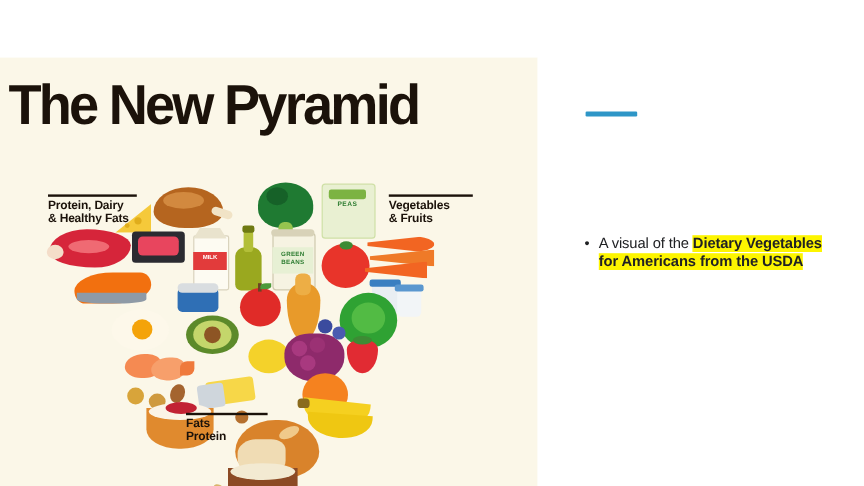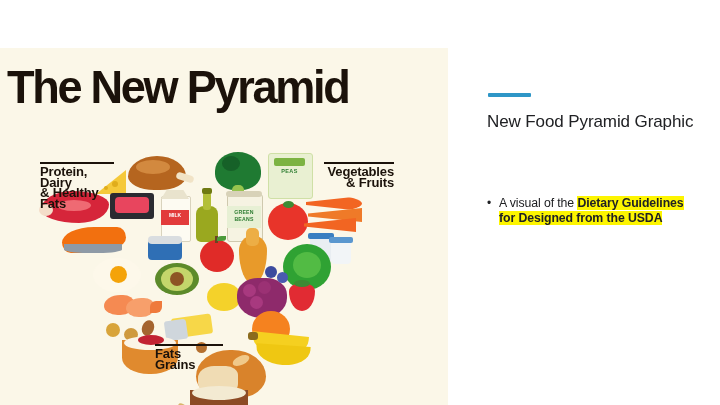--- a/index.html
+++ b/index.html
@@ -23,25 +23,25 @@
     letter-spacing:-2.4px;
     color:#1b120a;
     transform:scaleX(0.96);transform-origin:left top;
     white-space:nowrap;
   }
 
   
   .pyramid{position:absolute;left:0;top:100px;width:448px;height:290px;}
 
   
-  .lbl{position:absolute;font-size:13px;font-weight:bold;line-height:10.5px;
+  .lbl{position:absolute;font-size:10px;font-weight:bold;line-height:10.5px;
        color:#1b120a;letter-spacing:-0.15px;z-index:40;}
   .lbl .rule{display:block;height:2px;background:#1b120a;margin-bottom:3px;}
   .lbl-left{left:40px;top:14px;width:74px;}
-  .lbl-right{left:324px;top:14px;width:70px;text-align:right;}
+  .lbl-right{left:324px;top:14px;width:70px;}
   .lbl-bot{left:155px;top:196px;width:62px;}
   .lbl-bot .rule{width:68px;}
 
   
   .f{position:absolute;}
   .round{border-radius:50%;}
 
   
   .txt-panel{position:absolute;left:448px;top:0;width:272px;height:405px;background:#fff;}
   .accent-bar{position:absolute;left:40px;top:45px;width:43px;height:4px;background:#2e96c7;border-radius:1px;}
@@ -74,21 +74,21 @@
         <span>&amp; Healthy Fats</span>
       </div>
       <div class="lbl lbl-right">
         <span class="rule"></span>
         <span>Vegetables</span><br>
         <span>&amp; Fruits</span>
       </div>
       <div class="lbl lbl-bot">
         <span class="rule"></span>
         <span>Fats</span><br>
-        <span>Grains</span>
+        <span>Protein</span>
       </div>
 
       <div class="f" style="left:128px;top:8px;width:58px;height:34px;background:#b5651f;border-radius:50% 50% 45% 45%/60% 60% 40% 40%;"></div>
       <div class="f" style="left:136px;top:12px;width:34px;height:14px;background:#d2893f;border-radius:50%;"></div>
       <div class="f" style="left:176px;top:26px;width:18px;height:7px;background:#f1e3c6;border-radius:4px;transform:rotate(18deg);"></div>
 
       <div class="f round" style="left:215px;top:4px;width:46px;height:38px;background:#1f7a32;border-radius:52% 52% 44% 44%;"></div>
       <div class="f" style="left:222px;top:8px;width:18px;height:15px;background:#166128;border-radius:50%;"></div>
       <div class="f" style="left:232px;top:37px;width:12px;height:16px;background:#96c44e;border-radius:5px;"></div>
 
@@ -202,20 +202,19 @@
       <div class="f" style="left:188px;top:268px;width:9px;height:5px;background:#d4ab5e;border-radius:50%;transform:rotate(-15deg);"></div>
       <div class="f" style="left:202px;top:272px;width:10px;height:5px;background:#dbb873;border-radius:50%;transform:rotate(40deg);"></div>
       <div class="f" style="left:214px;top:263px;width:9px;height:5px;background:#d4ab5e;border-radius:50%;transform:rotate(-30deg);"></div>
       <div class="f" style="left:200px;top:284px;width:9px;height:5px;background:#d9b56b;border-radius:50%;transform:rotate(10deg);"></div>
       <div class="f" style="left:186px;top:280px;width:8px;height:5px;background:#cfa451;border-radius:50%;transform:rotate(55deg);"></div>
     </div>
   </div>
 
   <div class="txt-panel">
     <div class="accent-bar"></div>
-    <div class="heading">New Food Pyramid Graphic</div>
 
     <div class="bullets">
-      <div class="bullet"><span>A visual of the </span><span class="hl">Dietary Guidelines for Designed from the USDA</span></div>
+      <div class="bullet"><span>A visual of the </span><span class="hl">Dietary Vegetables for Americans from the USDA</span></div>
     </div>
   </div>
 
 </div>
 
 </body></html>

